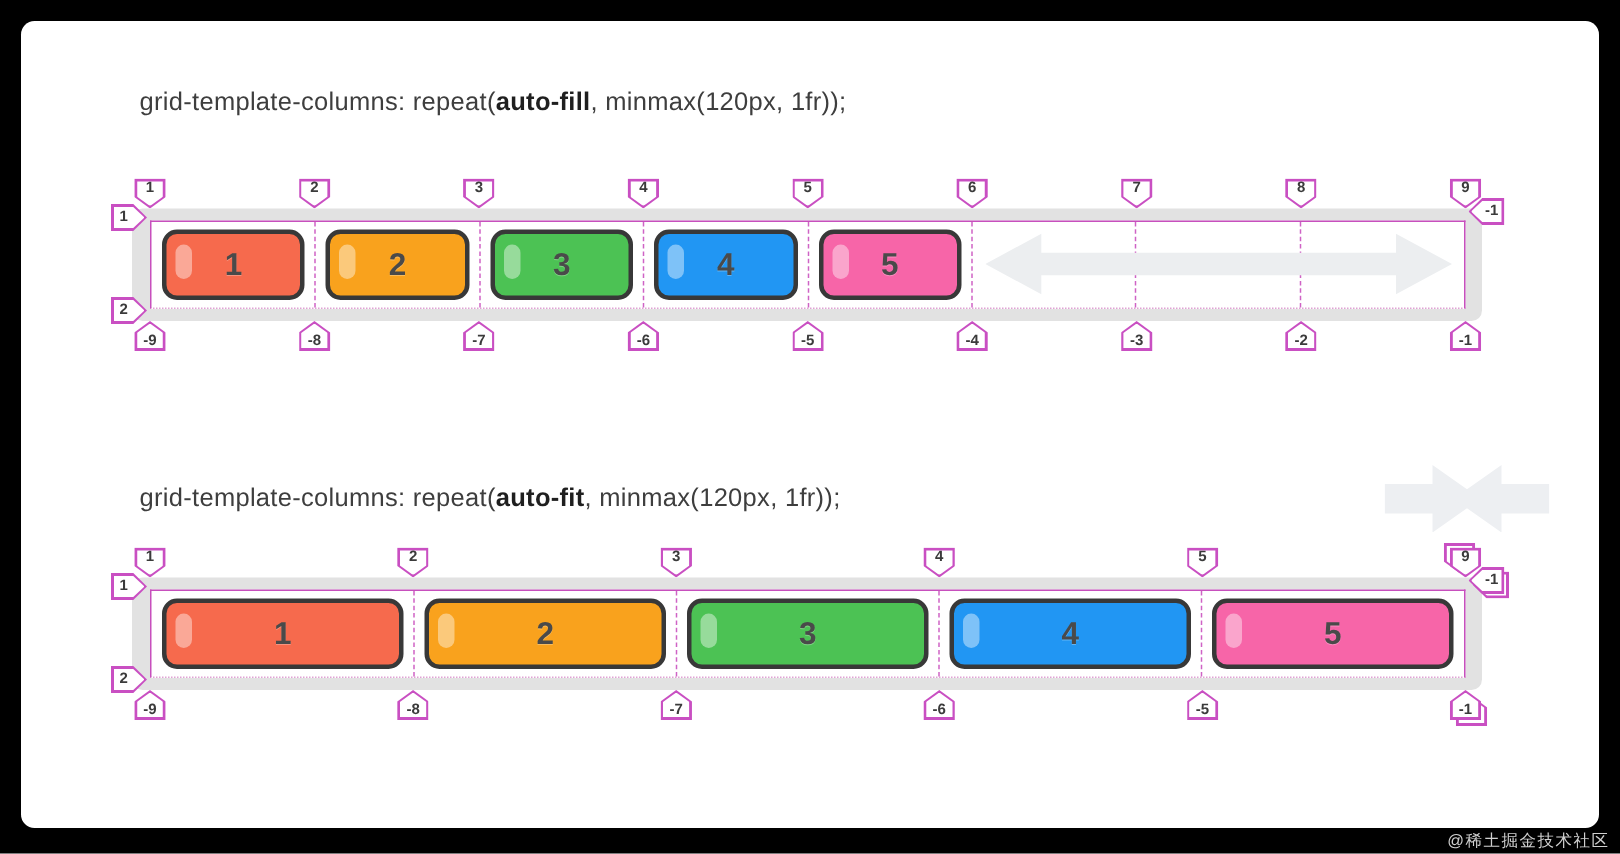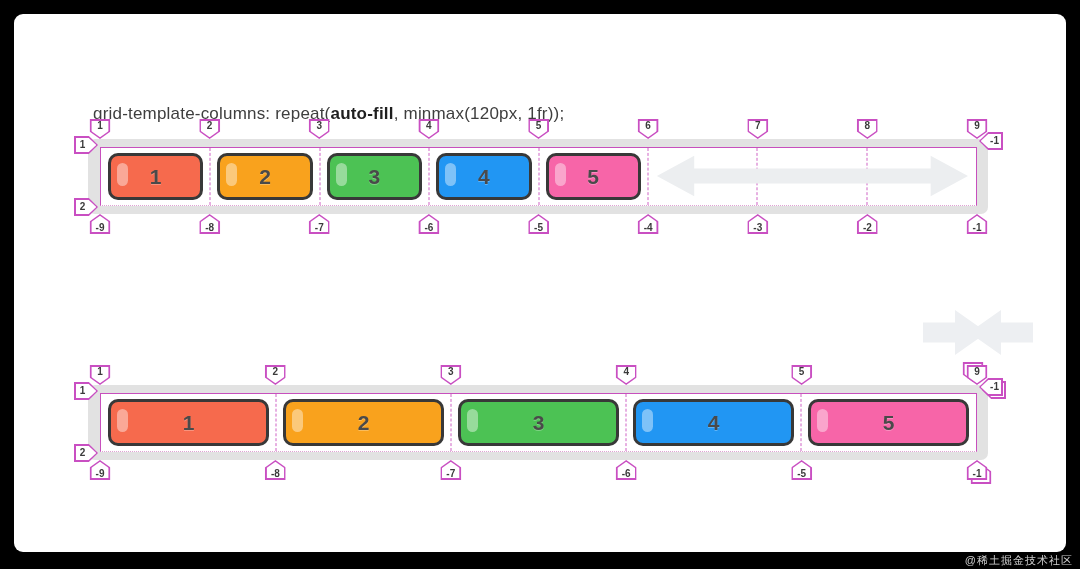--- a/index.html
+++ b/index.html
@@ -10,21 +10,21 @@
   .card{
     position:absolute;left:14px;top:14px;width:1052px;height:538px;
     background:#fff;border-radius:9px;
   }
   
   .ctitle{
     position:absolute;left:79px;font-size:17px;color:#3e3e3e;
     letter-spacing:.2px;font-weight:500;white-space:nowrap;
   }
   .ctitle b{font-weight:800;color:#1f1f1f;}
-  .t1{top:44px;margin-top:46px;}
+  .t1{top:44px;}
   .t2{top:308px;}
   
   .gridfig{position:absolute;left:74px;width:900px;height:75px;}
   .fig1{top:125px;}
   .fig2{top:371px;}
   .track{position:absolute;inset:0;background:#e2e2e2;border-radius:7px;}
   .gridbox{
     position:absolute;left:12px;top:8px;width:877px;height:59px;
     background:#fff;box-sizing:border-box;
     border:1.6px solid #c74fbd;
@@ -270,20 +270,21 @@
       <i class="flag-shape"></i>
       <b class="flag-num">-1</b>
     </div>
   </div>
 
   <div class="collapse-icon">
     <i class="arrowR"></i>
     <i class="arrowL"></i>
   </div>
 
+  <div class="ctitle t2"><span>grid-template-columns: repeat(</span><b>auto-fit</b><span>, minmax(120px, 1fr));</span></div>
 
   <div class="gridfig fig2">
     <div class="track"></div>
     <div class="gridbox">
       <div class="cells" style="grid-template-columns: repeat(5, 1fr);">
 
           <div class="gitem" style="background: rgb(246, 106, 77);">
             <i class="shine"></i>
             <span class="gnum">1</span>
           </div>

